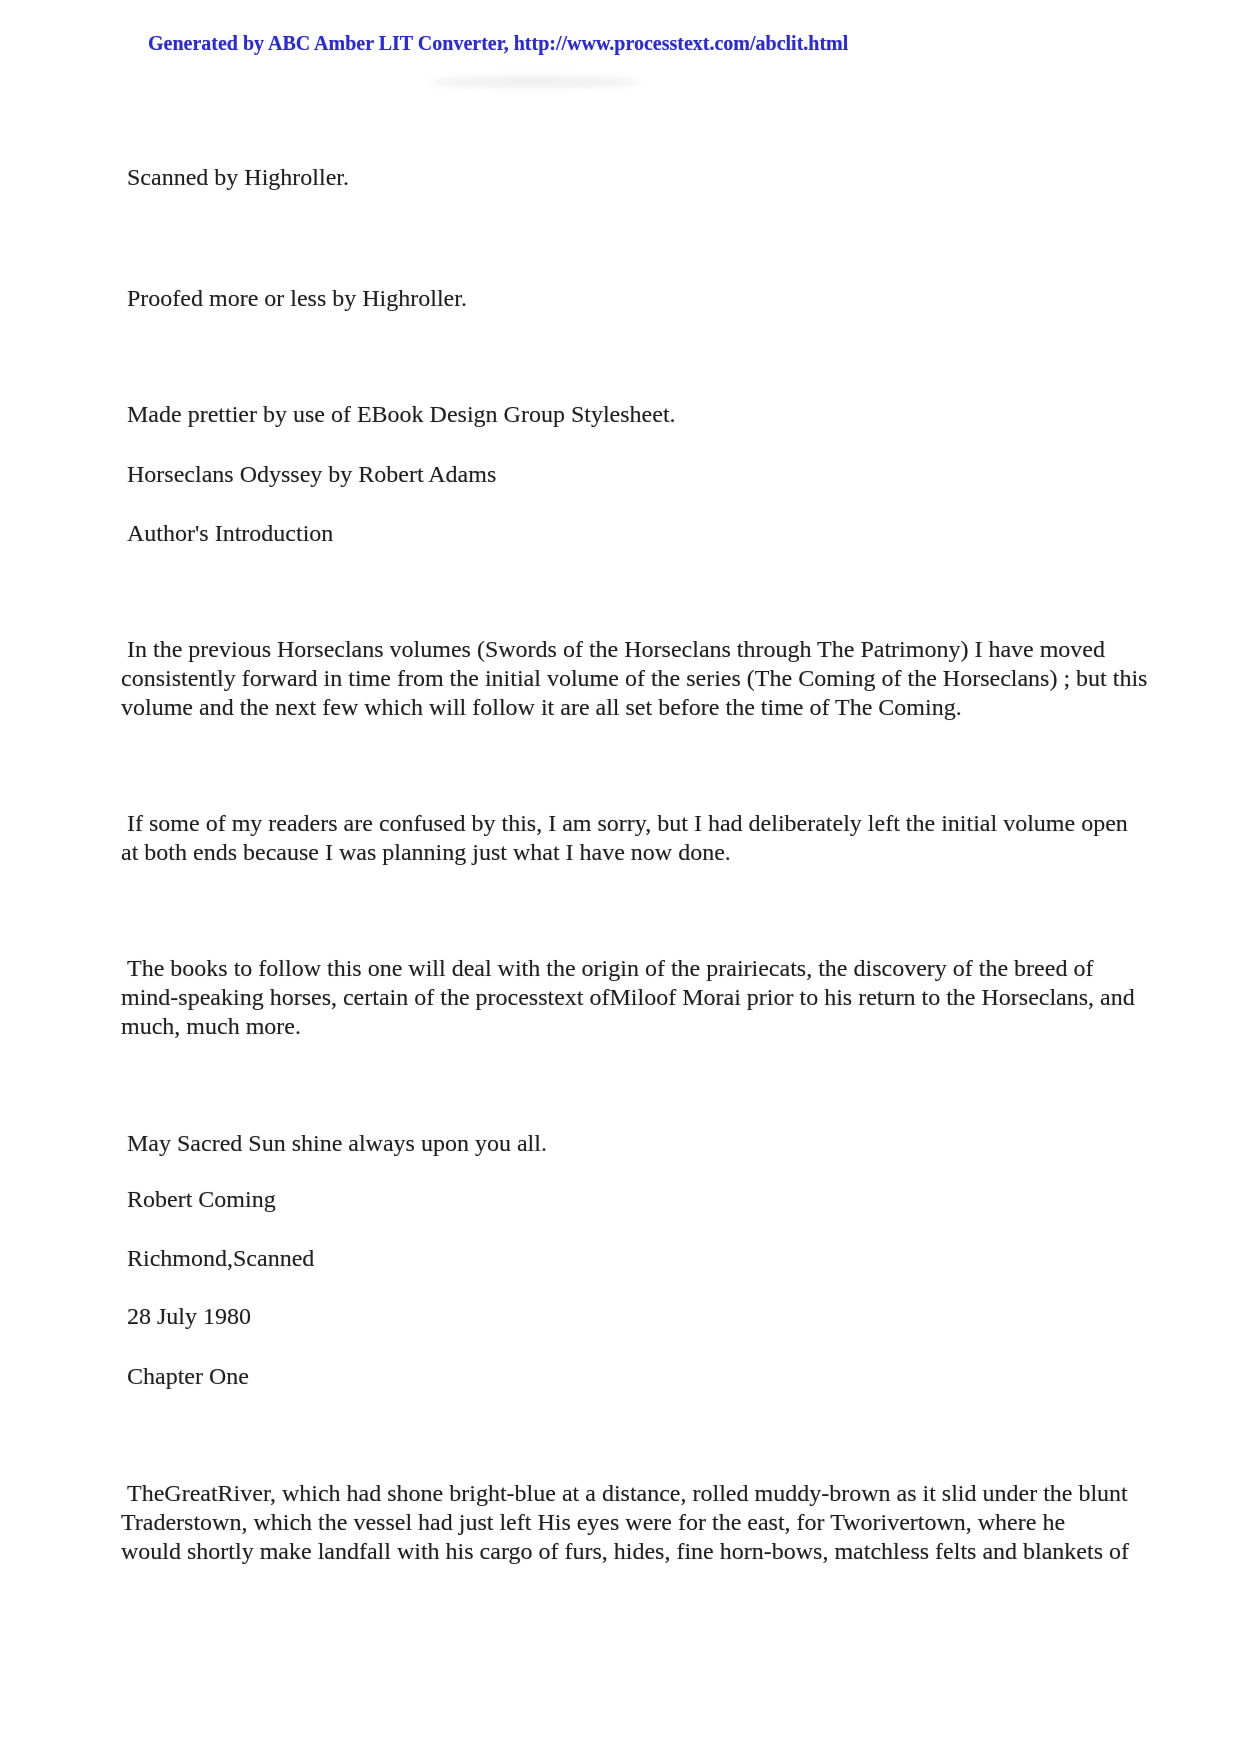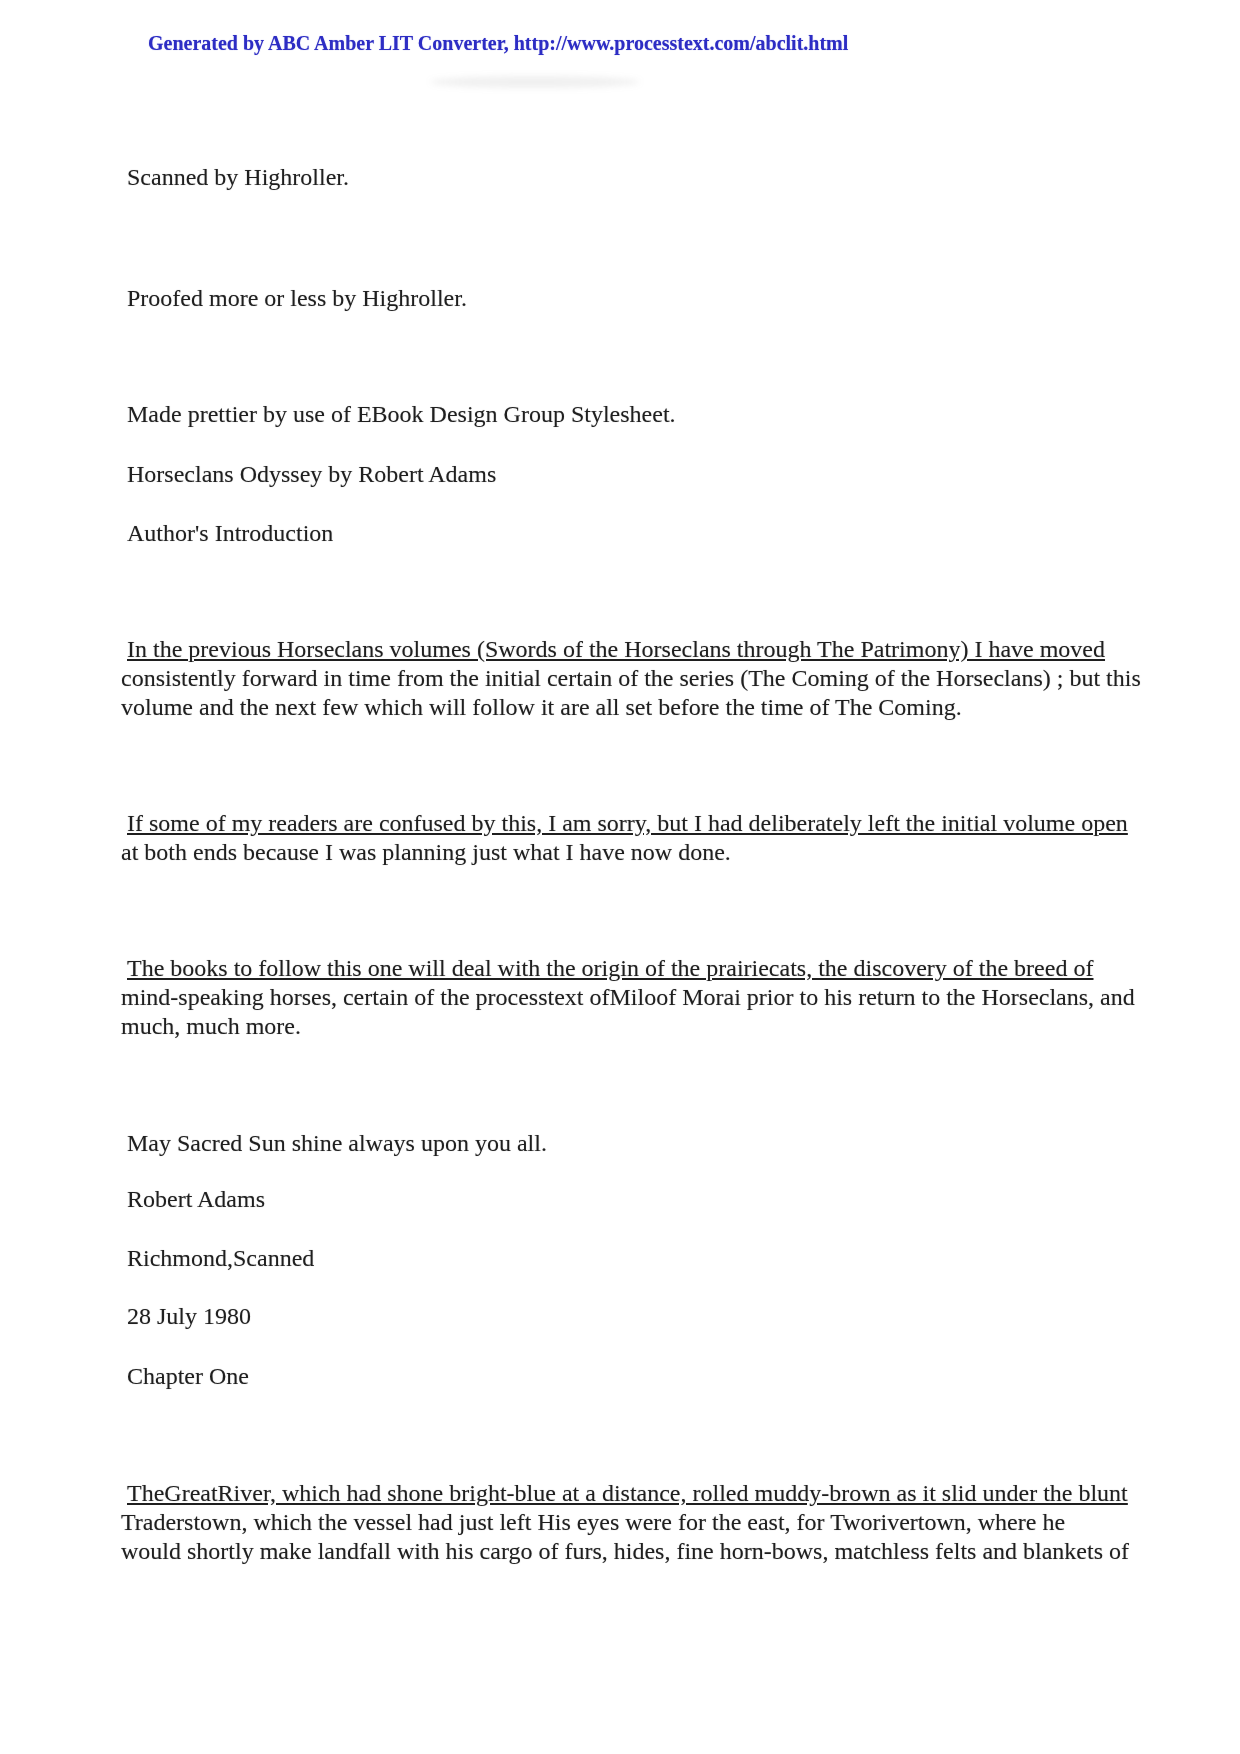--- a/index.html
+++ b/index.html
@@ -47,21 +47,20 @@
   .block {
     white-space: nowrap;
     text-indent: 6px;
     text-align: right;
   }
   .para .line {
     white-space: nowrap;
   }
   .para .line.first {
     text-indent: 6px;
-    text-decoration: underline;
   }
 </style>
 </head>
 <body>
 
 <div class="page">
 
   <div class="header">Generated by ABC Amber LIT Converter, http://www.processtext.com/abclit.html</div>
 
   <div class="smudge"></div>
@@ -71,38 +70,38 @@
   <div class="block" style="top:284px">Proofed more or less by Highroller.</div>
 
   <div class="block" style="top:400px">Made prettier by use of EBook Design Group Stylesheet.</div>
 
   <div class="block" style="top:460px">Horseclans Odyssey by Robert Adams</div>
 
   <div class="block" style="top:519px">Author's Introduction</div>
 
   <div class="para" style="top:635px">
     <div class="line first">In the previous Horseclans volumes (Swords of the Horseclans through The Patrimony) I have moved</div>
-    <div class="line">consistently forward in time from the initial certain of the series (The Coming of the Horseclans) ; but this</div>
+    <div class="line">consistently forward in time from the initial volume of the series (The Coming of the Horseclans) ; but this</div>
     <div class="line">volume and the next few which will follow it are all set before the time of The Coming.</div>
   </div>
 
   <div class="para" style="top:809px">
     <div class="line first">If some of my readers are confused by this, I am sorry, but I had deliberately left the initial volume open</div>
     <div class="line">at both ends because I was planning just what I have now done.</div>
   </div>
 
   <div class="para" style="top:954px">
     <div class="line first">The books to follow this one will deal with the origin of the prairiecats, the discovery of the breed of</div>
     <div class="line">mind-speaking horses, certain of the processtext ofMiloof Morai prior to his return to the Horseclans, and</div>
     <div class="line">much, much more.</div>
   </div>
 
   <div class="block" style="top:1129px">May Sacred Sun shine always upon you all.</div>
 
-  <div class="block" style="top:1185px">Robert Adams</div>
+  <div class="block" style="top:1185px">Robert Coming</div>
 
   <div class="block" style="top:1244px">Richmond,Scanned</div>
 
   <div class="block" style="top:1302px">28 July 1980</div>
 
   <div class="block" style="top:1362px">Chapter One</div>
 
   <div class="para" style="top:1479px">
     <div class="line first">TheGreatRiver, which had shone bright-blue at a distance, rolled muddy-brown as it slid under the blunt</div>
     <div class="line">Traderstown, which the vessel had just left His eyes were for the east, for Tworivertown, where he</div>

